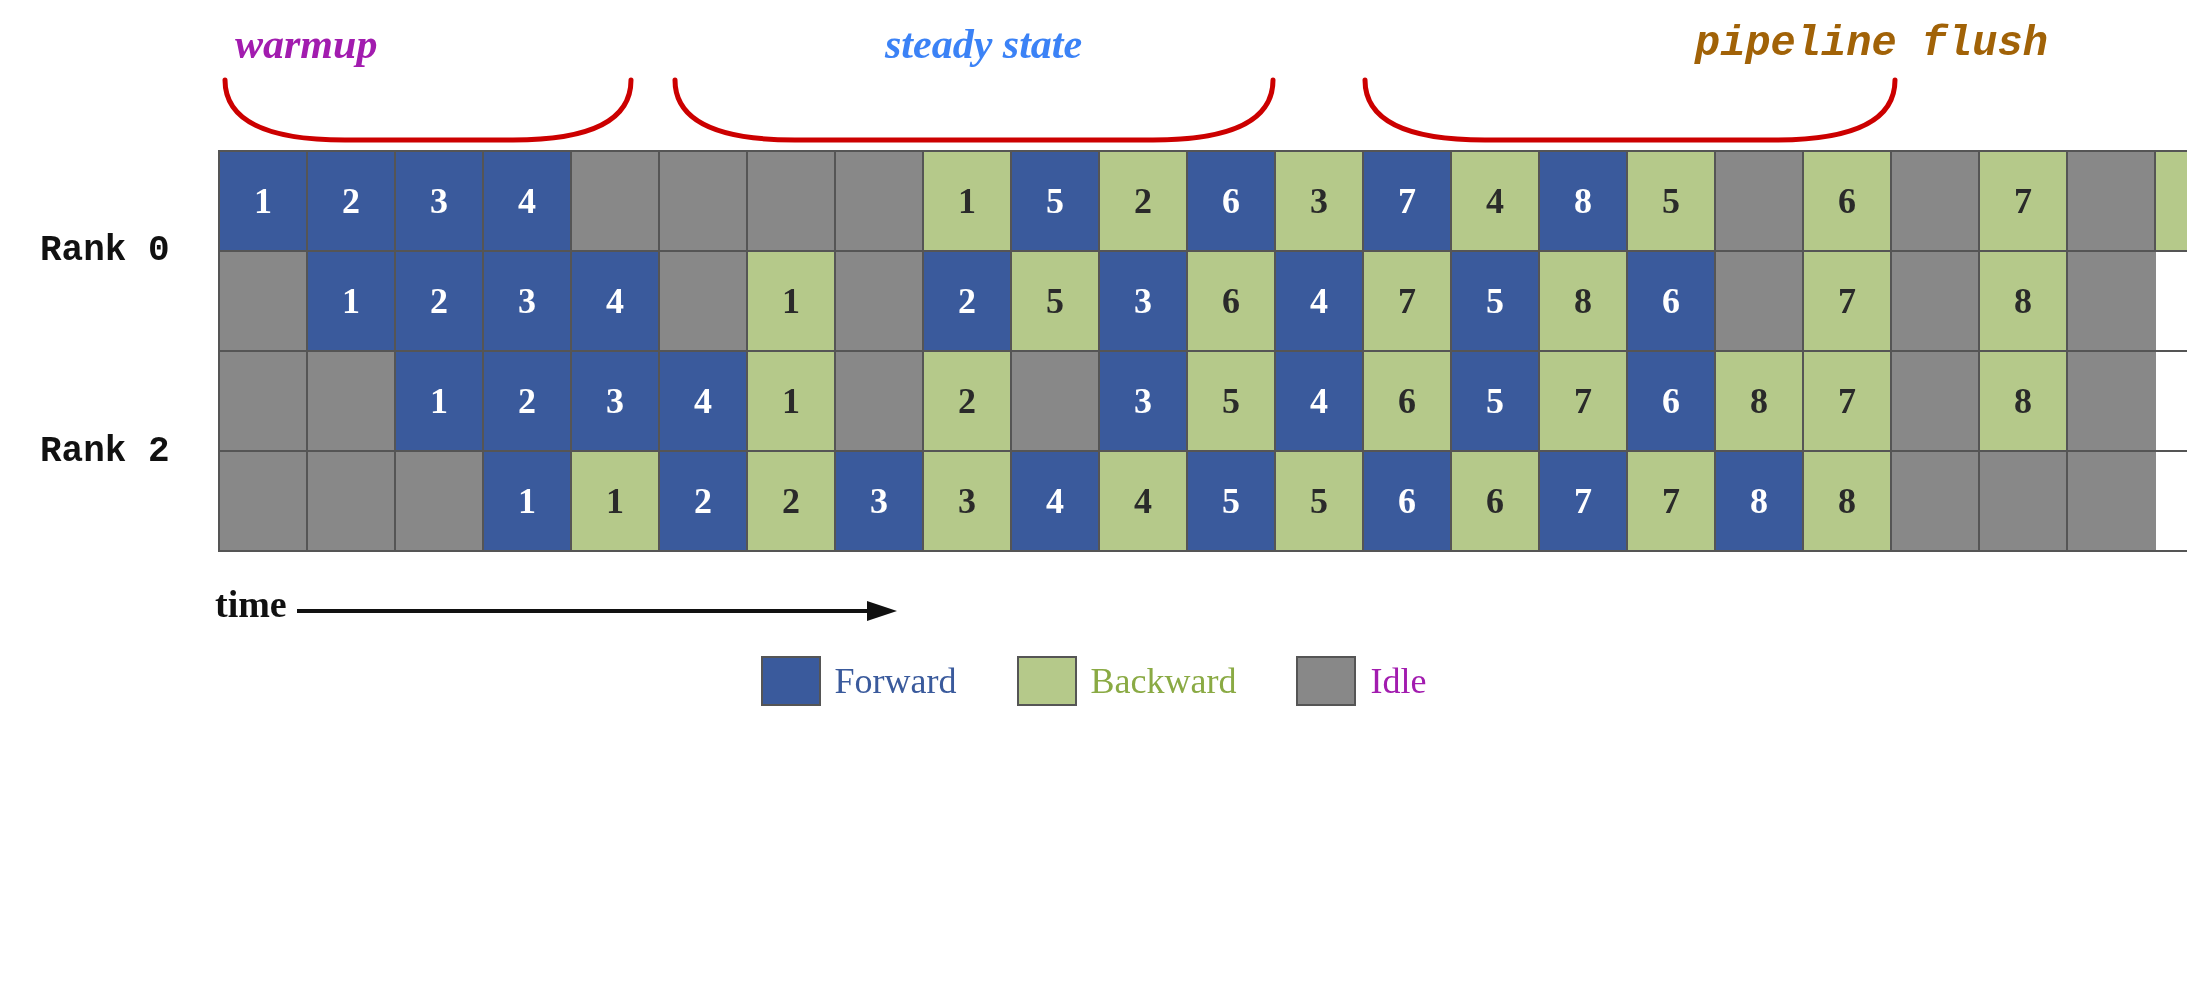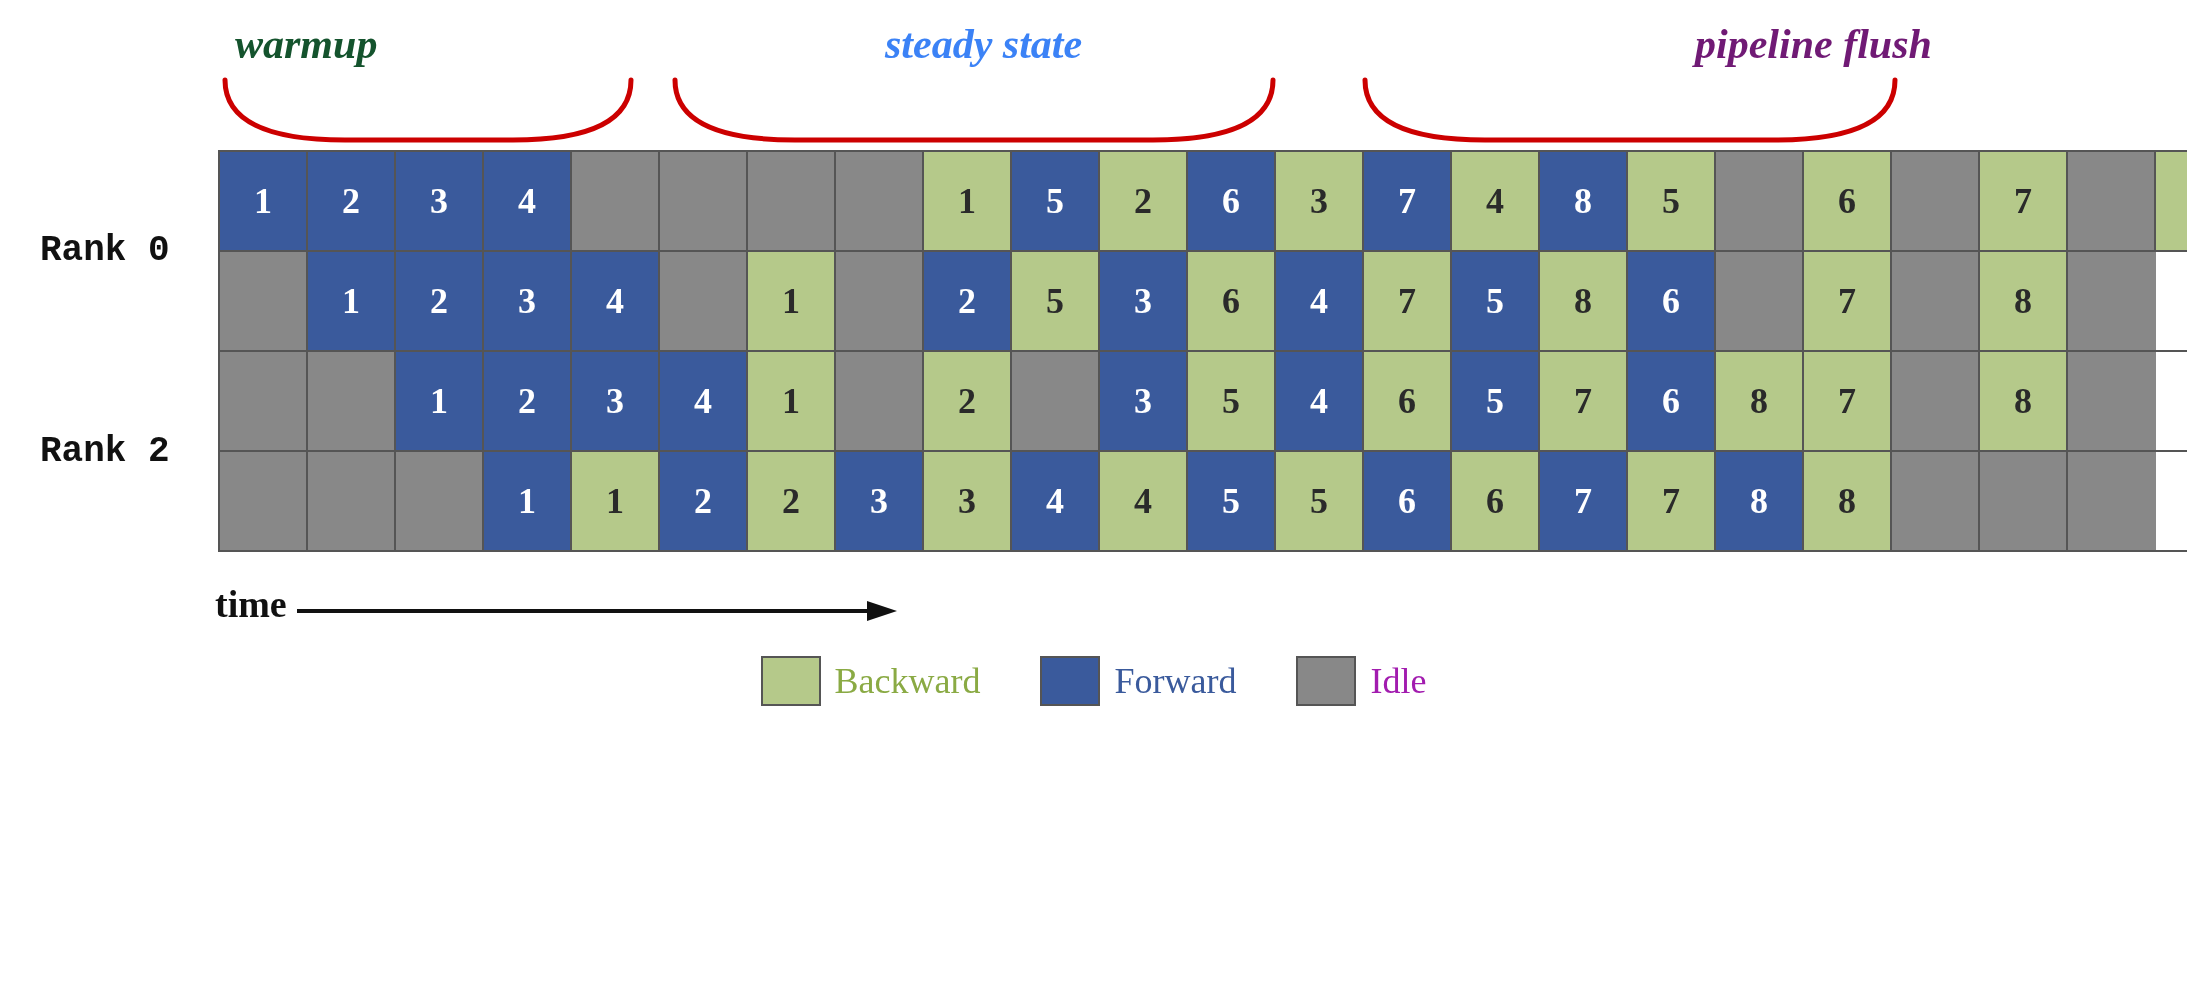--- a/index.html
+++ b/index.html
@@ -145,25 +145,25 @@
     .legend-text-backward { color: #8aaa44; }
     .legend-text-idle { color: #a21caf; }
   </style>
 </head>
 <body>
 
 <div class="main-container">
 
   <div style="position:relative; width:1970px; margin-left:175px; height:130px;">
 
-    <div style="position:absolute; left:20px; top:0; color:#14532d; font-size:42px; font-weight:bold; font-style:italic; font-family:'Comic Sans MS',cursive;">warmup</div>
+    <div style="position:absolute; left:20px; top:0; color:#a21caf; font-size:42px; font-weight:bold; font-style:italic; font-family:'Comic Sans MS',cursive;">warmup</div>
 
     <div style="position:absolute; left:670px; top:0; color:#3b82f6; font-size:42px; font-weight:bold; font-style:italic; font-family:'Comic Sans MS',cursive;">steady state</div>
 
-    <div style="position:absolute; left:1480px; top:0; color:#701a75; font-size:42px; font-weight:bold; font-style:italic; font-family:Liberation Serif, serif;">pipeline flush</div>
+    <div style="position:absolute; left:1480px; top:0; color:#a16207; font-size:42px; font-weight:bold; font-style:italic; font-family:Liberation Mono, monospace;">pipeline flush</div>
 
     <svg style="position:absolute;top:55px;left:0;width:1970px;height:75px;">
 
       <path d="M 10,5 Q 10,65 130,65 L 298,65 Q 416,65 416,5" fill="none" stroke="#cc0000" stroke-width="5" stroke-linecap="round"></path>
 
       <path d="M 460,5 Q 460,65 580,65 L 938,65 Q 1058,65 1058,5" fill="none" stroke="#cc0000" stroke-width="5" stroke-linecap="round"></path>
 
       <path d="M 1150,5 Q 1150,65 1270,65 L 1560,65 Q 1680,65 1680,5" fill="none" stroke="#cc0000" stroke-width="5" stroke-linecap="round"></path>
     </svg>
   </div>
@@ -280,26 +280,26 @@
   <div class="time-row" style="margin-left:175px;">
     <span class="time-label">time</span>
     <svg class="time-arrow" viewBox="0 0 600 30">
       <line x1="0" y1="15" x2="570" y2="15" stroke="#111" stroke-width="4"></line>
       <polygon points="570,5 600,15 570,25" fill="#111"></polygon>
     </svg>
   </div>
 
   <div class="legend">
     <div class="legend-item">
+      <div class="legend-box legend-box-forward"></div>
+      <span class="legend-text legend-text-forward">Forward</span>
+    </div>
+    <div class="legend-item">
       <div class="legend-box legend-box-backward"></div>
       <span class="legend-text legend-text-backward">Backward</span>
-    </div>
-    <div class="legend-item">
-      <div class="legend-box legend-box-forward"></div>
-      <span class="legend-text legend-text-forward">Forward</span>
     </div>
     <div class="legend-item">
       <div class="legend-box legend-box-idle"></div>
       <span class="legend-text legend-text-idle">Idle</span>
     </div>
   </div>
 
 </div>
 
 </body></html>

